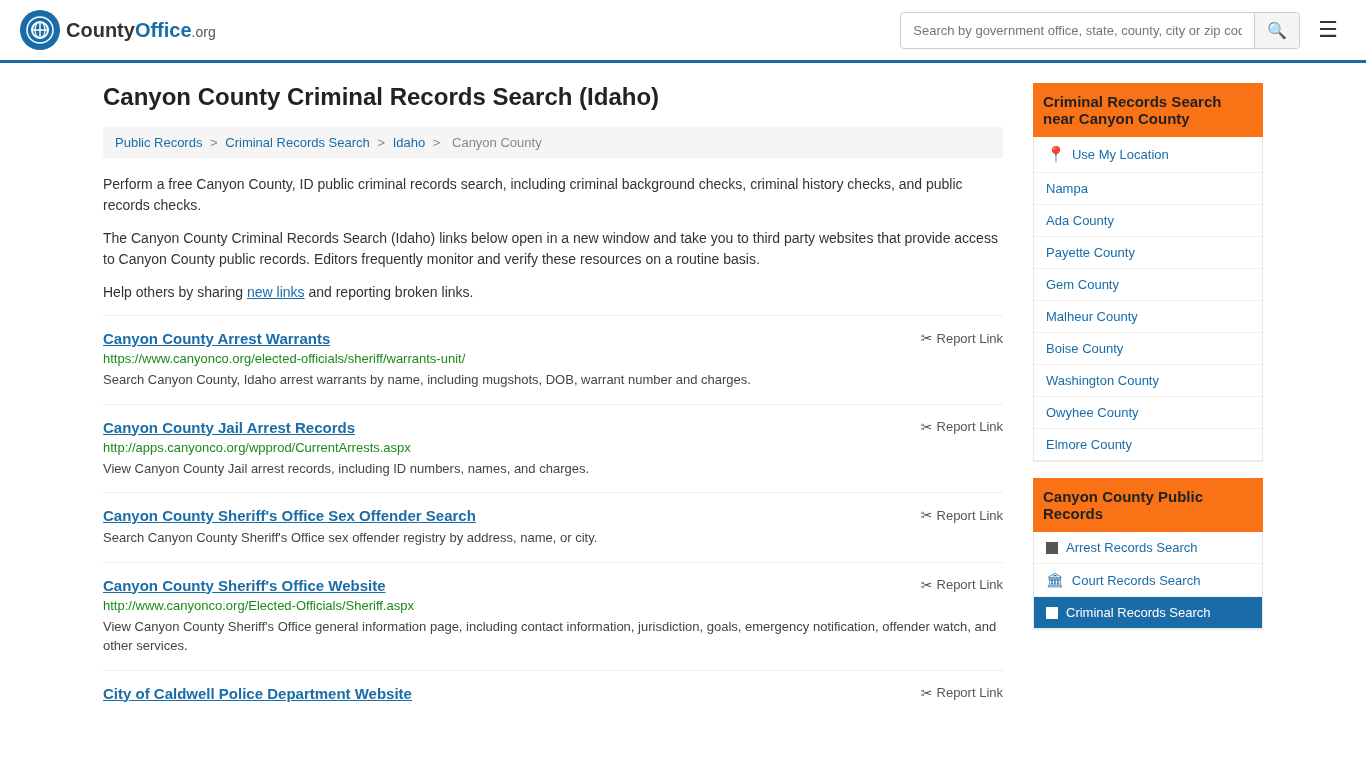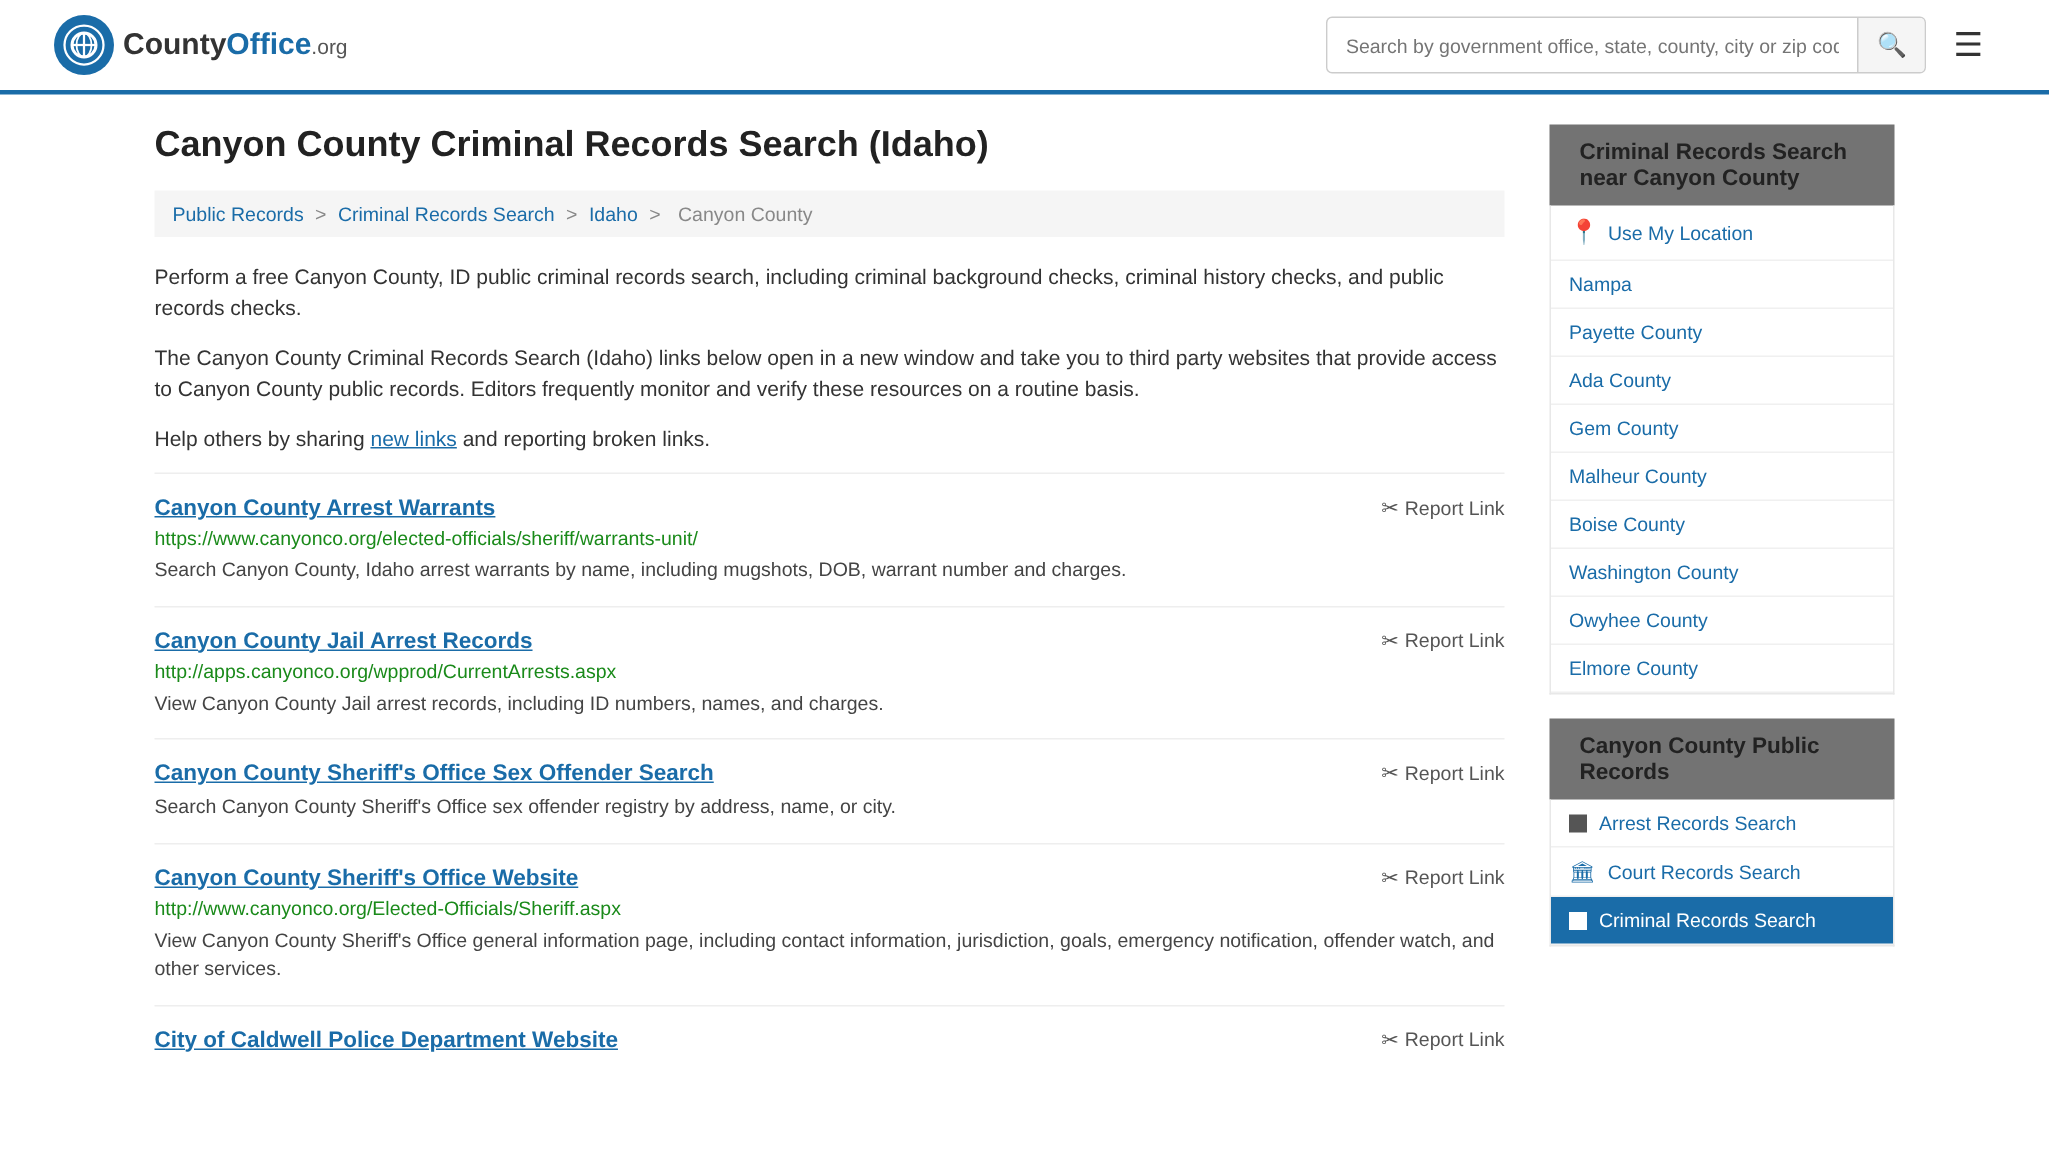--- a/index.html
+++ b/index.html
@@ -2,21 +2,21 @@
 <html><head>
   <meta charset="utf-8">
   <style>
     * { box-sizing: border-box; margin: 0; padding: 0; }
     body { font-family: Arial, sans-serif; font-size: 14px; color: #333; background: #fff; }
 
     
     .header {
       background: #fff;
       border-bottom: 3px solid #1a6ca8;
-      padding: 10px 36px;
+      padding: 10px 20px;
       display: flex;
       align-items: center;
       justify-content: space-between;
     }
     .logo-area {
       display: flex;
       align-items: center;
       gap: 6px;
     }
     .logo-circle {
@@ -164,22 +164,22 @@
     
     .sidebar {
       width: 230px;
       flex-shrink: 0;
     }
     .sidebar-section {
       background: #fff;
       margin-bottom: 0;
     }
     .sidebar-section-title {
-      background: #737373;
-      padding: 10px 20px;
+      background: #f97316;
+      padding: 10px 10px;
       font-size: 15px;
       font-weight: bold;
       color: #222;
       margin-bottom: 0;
     }
     .sidebar-list {
       list-style: none;
       border: 1px solid #e8e8e8;
       border-top: none;
     }
@@ -361,24 +361,24 @@
         <li class="use-location">
           <a href="#">
             <span style="font-size:16px;">📍</span>
             <span>Use My Location</span>
           </a>
         </li>
         <li>
           <a href="#">Nampa</a>
         </li>
         <li>
+          <a href="#">Ada County</a>
+        </li>
+        <li>
           <a href="#">Payette County</a>
-        </li>
-        <li>
-          <a href="#">Ada County</a>
         </li>
         <li>
           <a href="#">Gem County</a>
         </li>
         <li>
           <a href="#">Malheur County</a>
         </li>
         <li>
           <a href="#">Boise County</a>
         </li>

